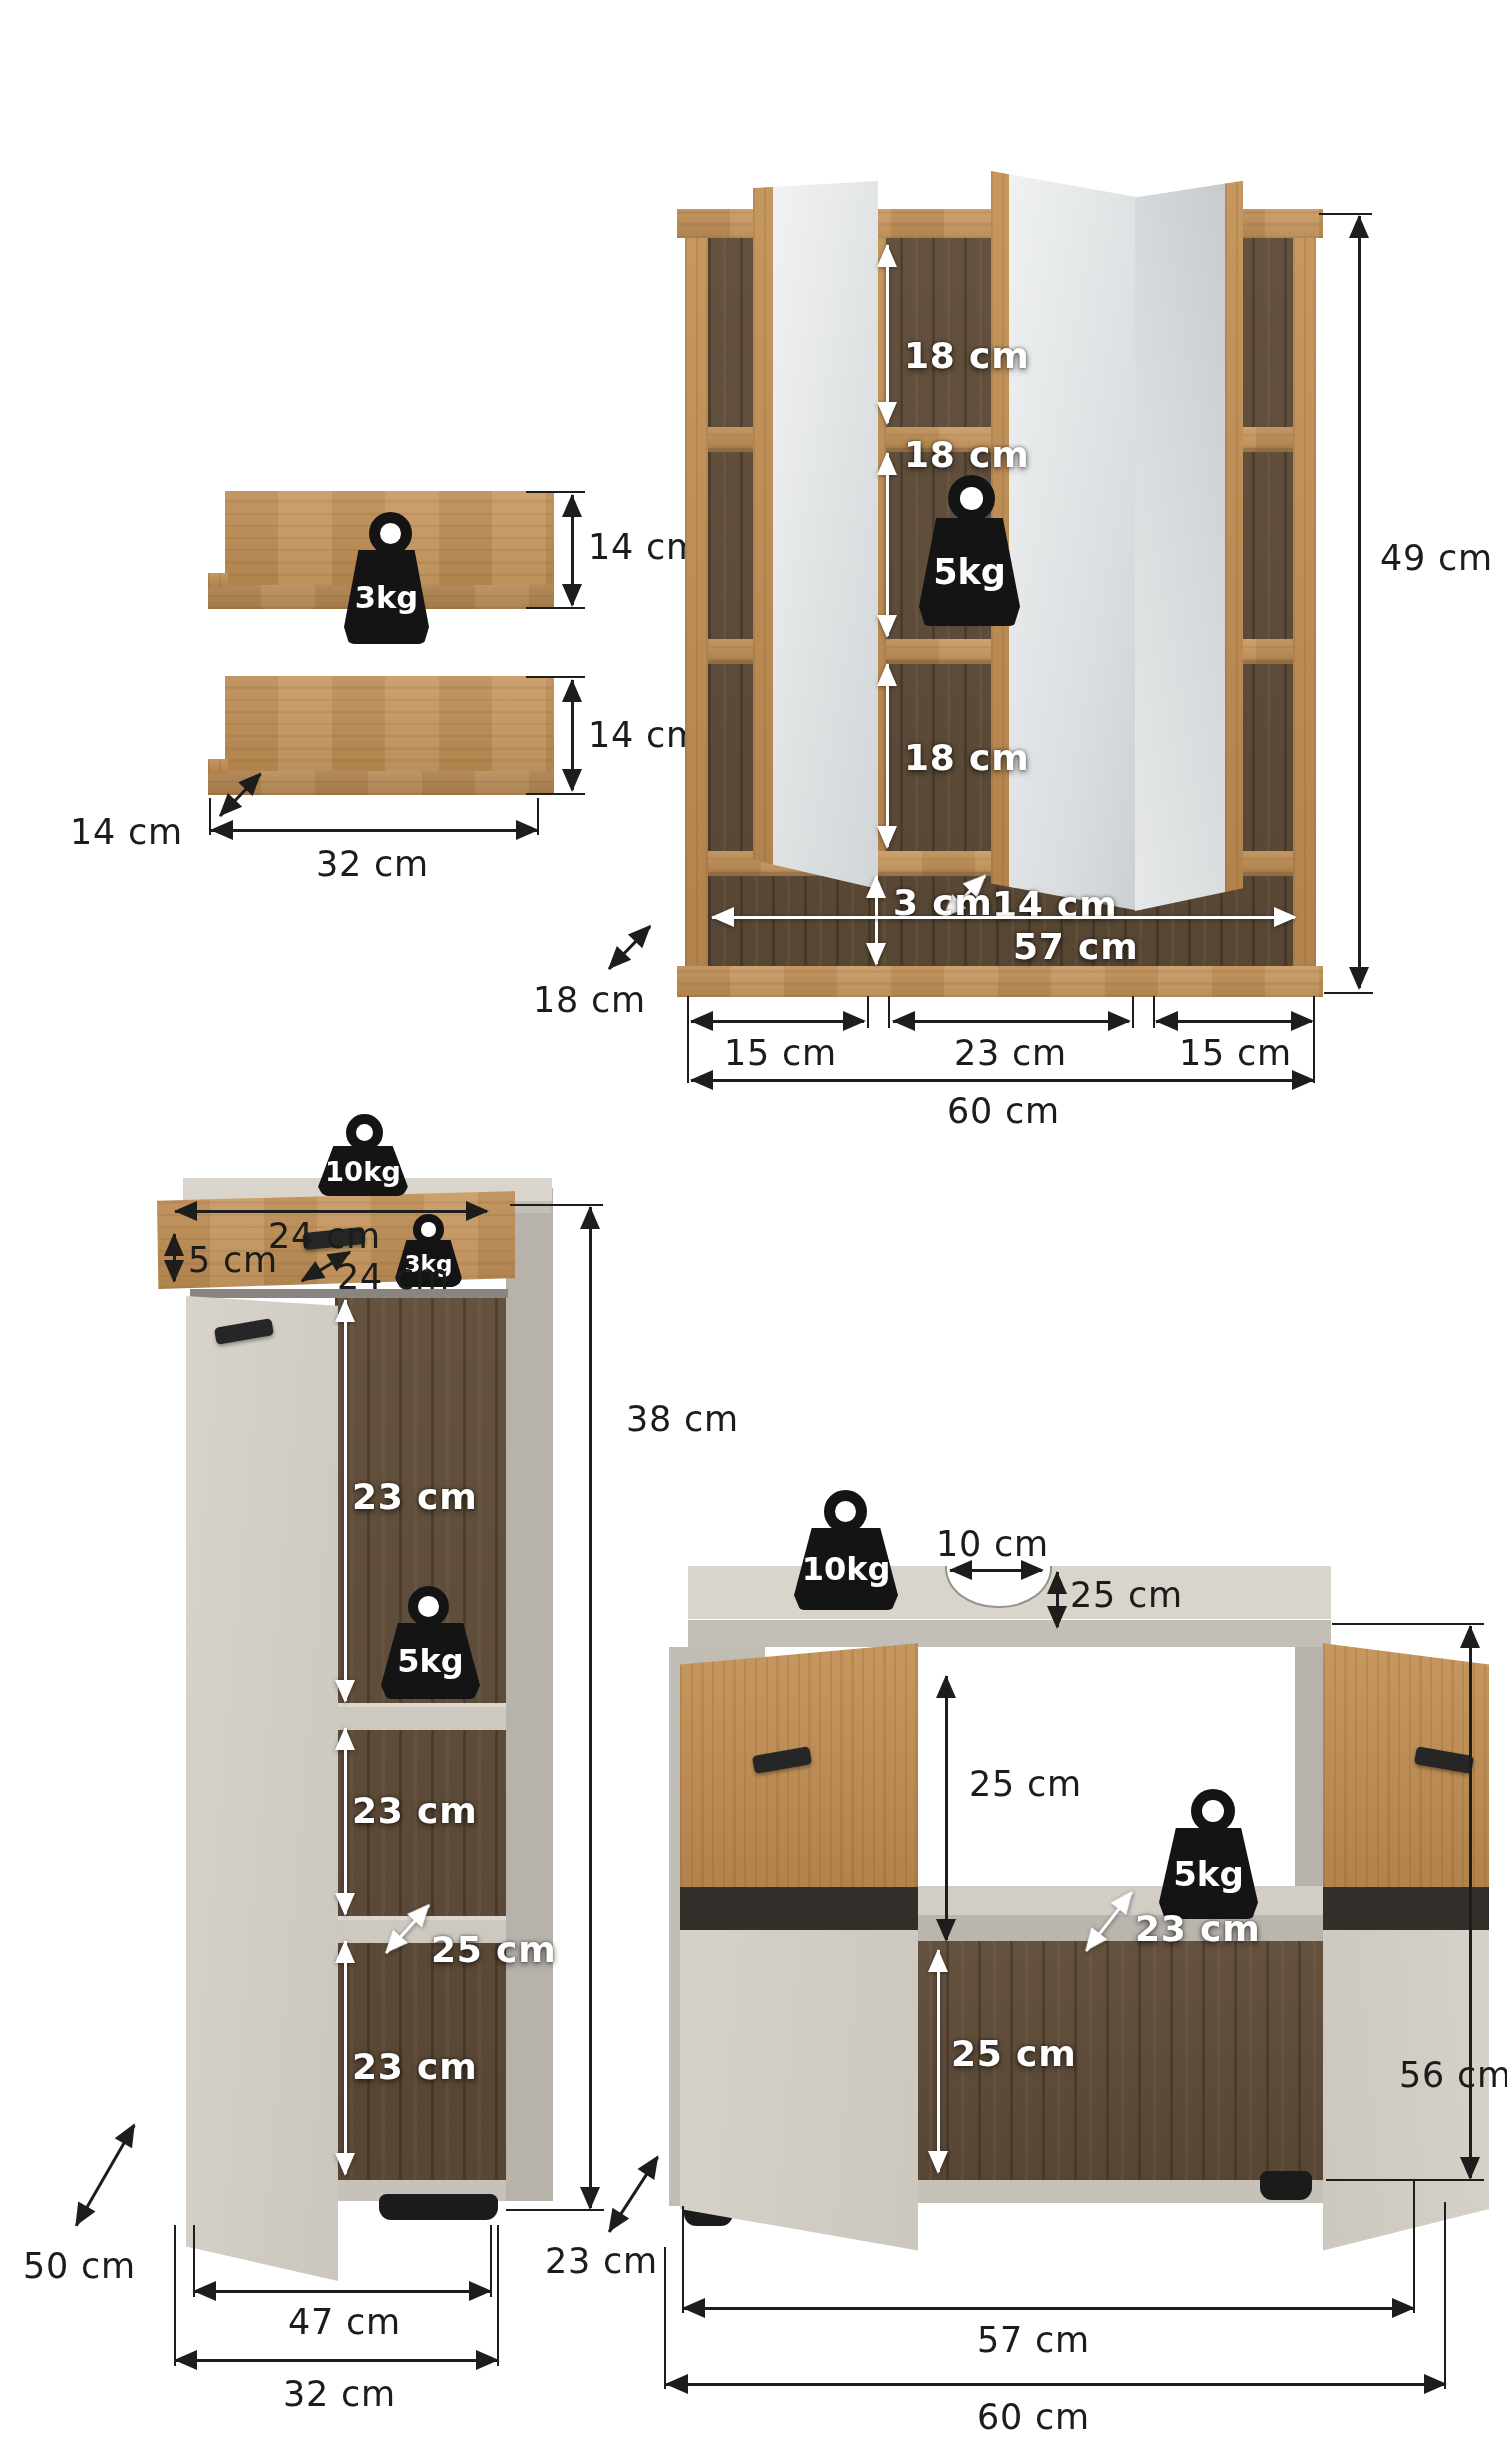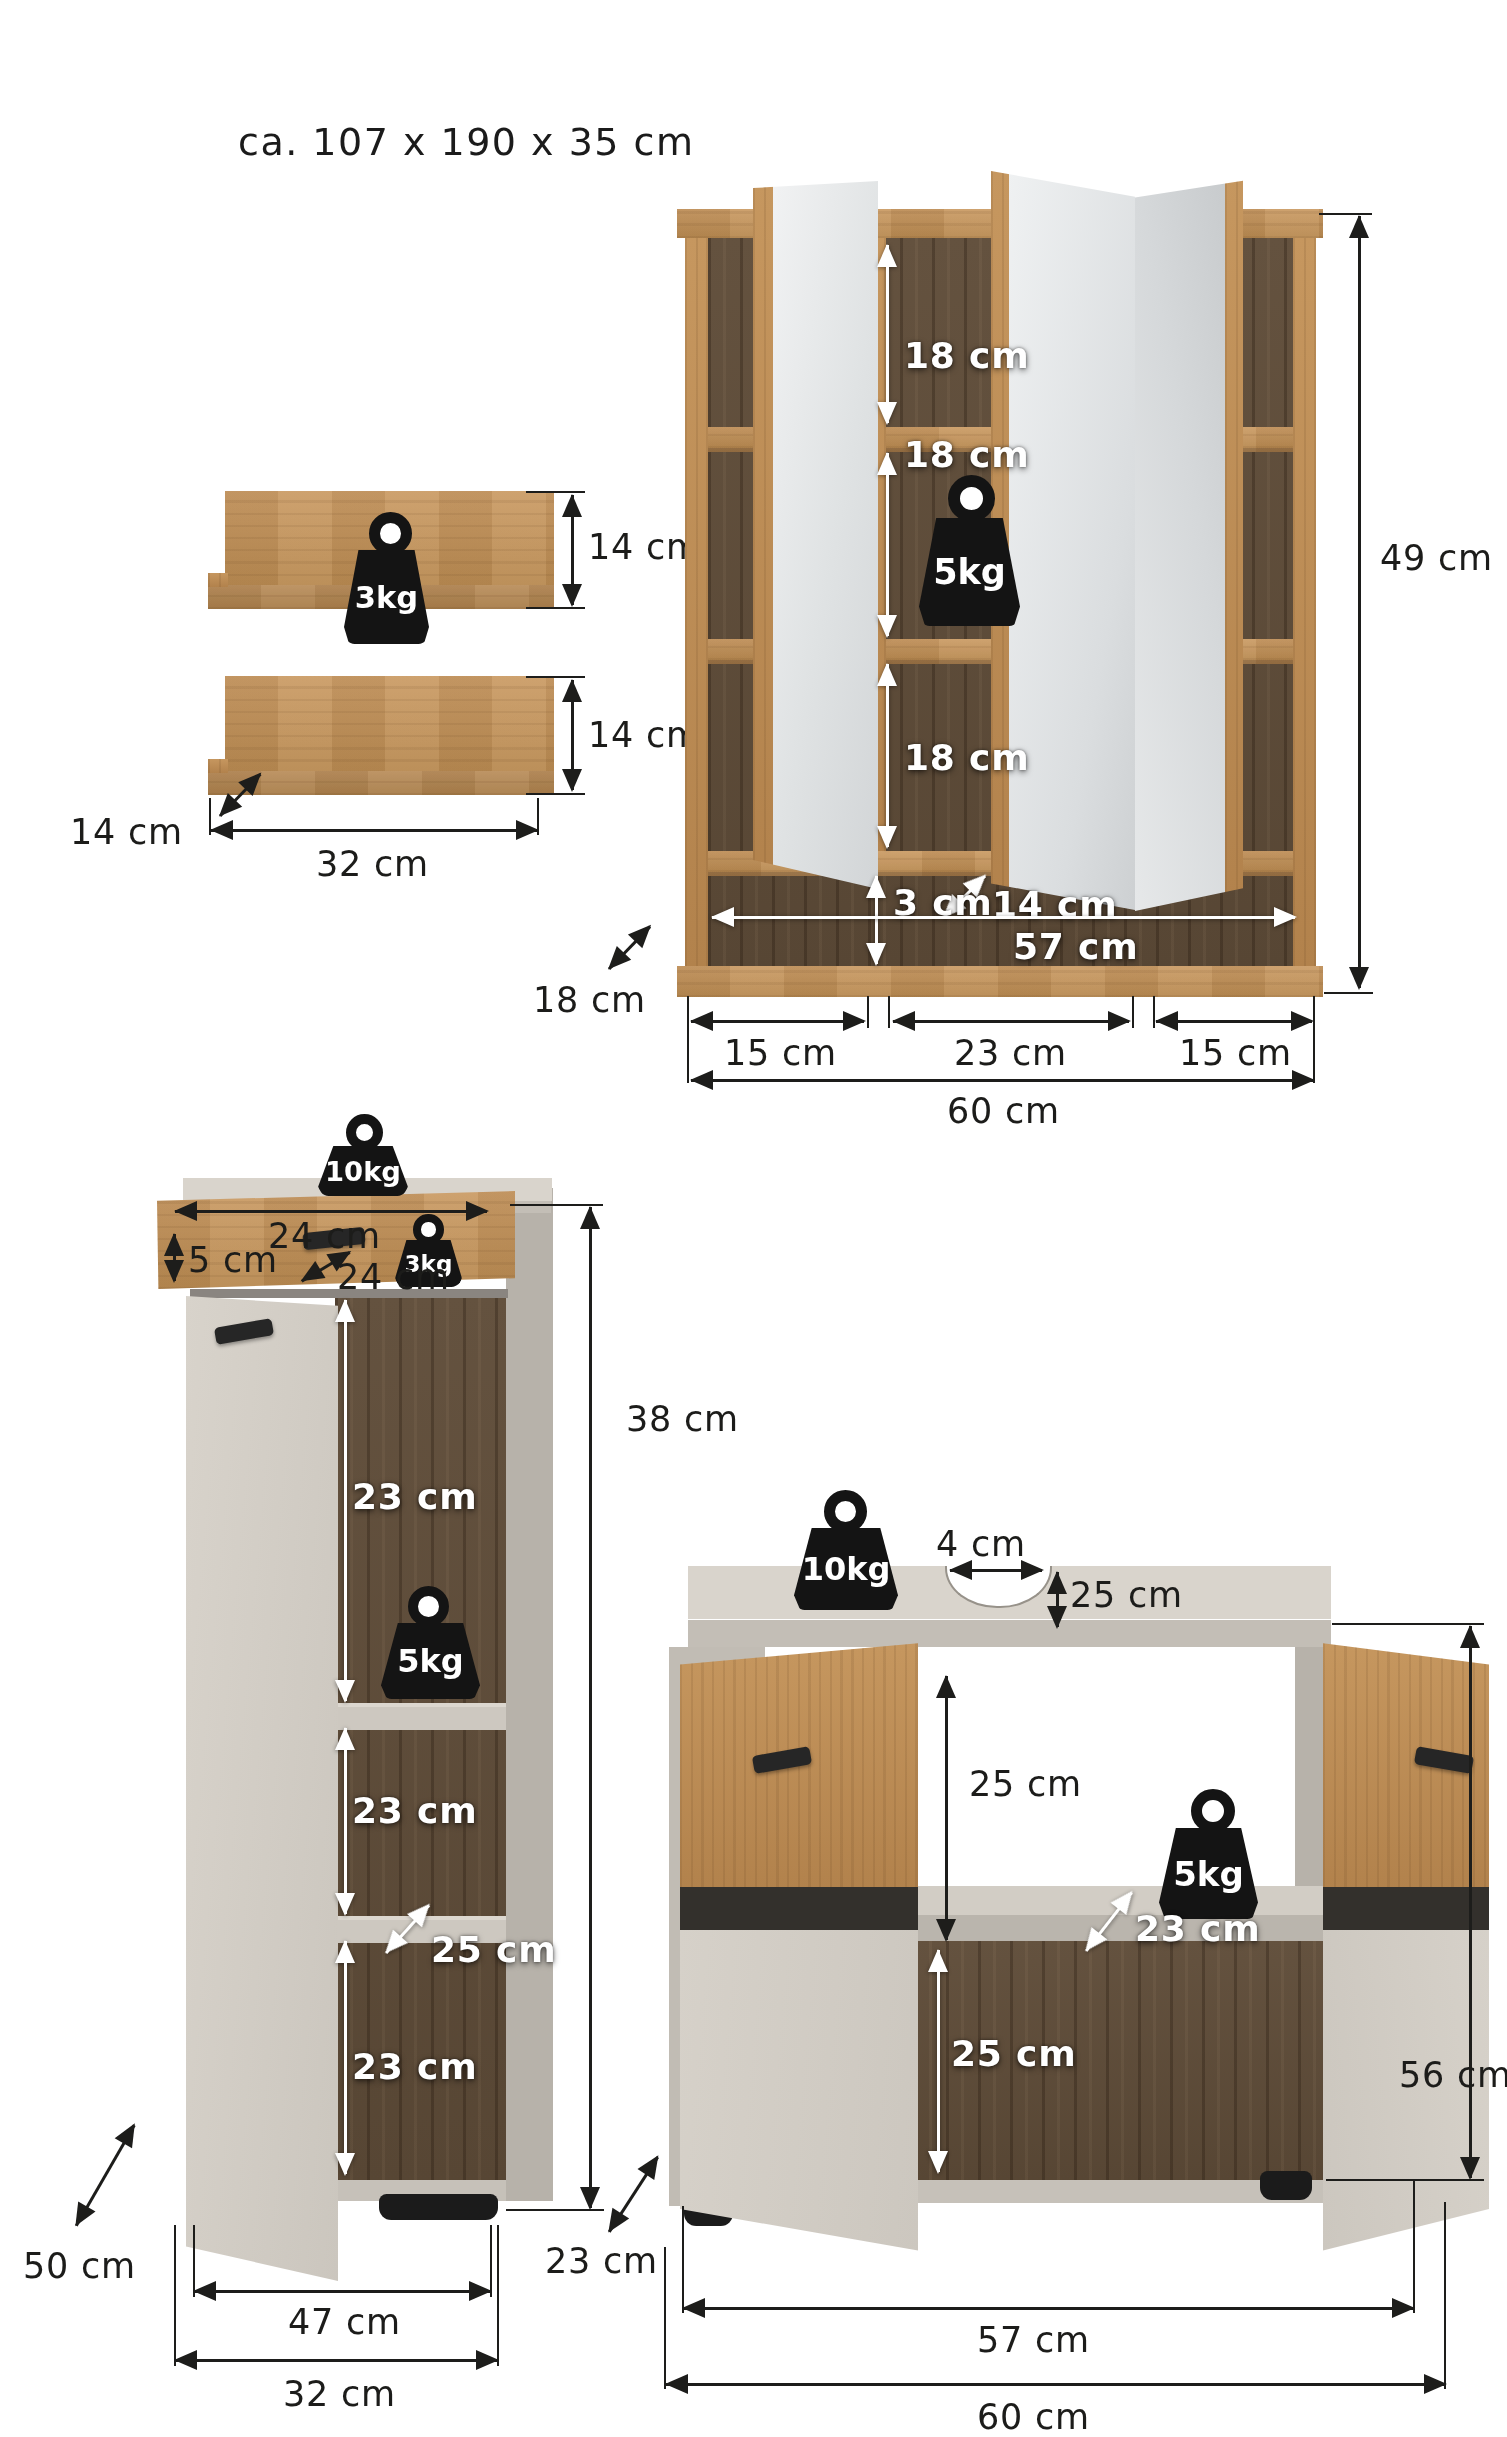--- a/index.html
+++ b/index.html
@@ -50,21 +50,20 @@
   .badge .ring{position:absolute;box-sizing:border-box;background:#fff;border-radius:50%;border:11.4px solid #141414;}
   .badge .bod{position:absolute;display:flex;align-items:center;justify-content:center;
     background:#141414;color:#fff;font-weight:700;
     clip-path:polygon(17% 0,83% 0,100% 82%,94% 100%,6% 100%,0 82%);border-radius:10.7px;}
 </style>
 </head>
 <body>
 
 <div id="canvas">
 
-  <div class="title" style="left:238px;top:120px;">ca. 107 x 190 x 35 cm</div>
 
   <div class="abs oakh" style="left:225px;top:491px;width:329px;height:97px;"></div>
   <div class="abs oakh" style="left:208px;top:585px;width:346px;height:24.4px;filter:brightness(.92);"></div>
   <div class="abs oakv" style="left:208px;top:573px;width:20px;height:13.7px;"></div>
 
   <div class="badge">
     <div class="ring" style="left:369px;top:512px;width:43px;height:43px;border-width:11.4px;"></div>
     <div class="bod" style="left:344px;top:550px;width:85px;height:94px;font-size:30.5px;">3kg</div>
   </div>
 
@@ -275,21 +274,21 @@
   <div class="badge">
     <div class="ring" style="left:824px;top:1490px;width:43px;height:43px;border-width:11.4px;"></div>
     <div class="bod" style="left:794px;top:1528px;width:104px;height:82px;font-size:32px;">10kg</div>
   </div>
   <div class="badge">
     <div class="ring" style="left:1191px;top:1789px;width:44px;height:44px;border-width:11.4px;"></div>
     <div class="bod" style="left:1159px;top:1828px;width:99px;height:91px;font-size:34px;">5kg</div>
   </div>
 
   <div class="arr h" style="left:950px;top:1569px;width:92px;"></div>
-  <div class="lbl" style="left:936px;top:1524px;">4 cm</div>
+  <div class="lbl" style="left:936px;top:1524px;">10 cm</div>
   <div class="arr v" style="left:1056px;top:1572px;height:55px;"></div>
   <div class="lbl" style="left:1070px;top:1575px;">25 cm</div>
 
   <div class="arr v" style="left:945px;top:1676px;height:264px;"></div>
   <div class="lbl" style="left:969px;top:1764px;">25 cm</div>
   <div class="diag" style="left:1085px;top:1950px;transform:rotate(-52deg);">
     <div class="arr w h" style="width:74px;"></div>
   </div>
   <div class="lblw" style="left:1135px;top:1908px;">23 cm</div>
   <div class="arr w v" style="left:937px;top:1950px;height:222px;"></div>

